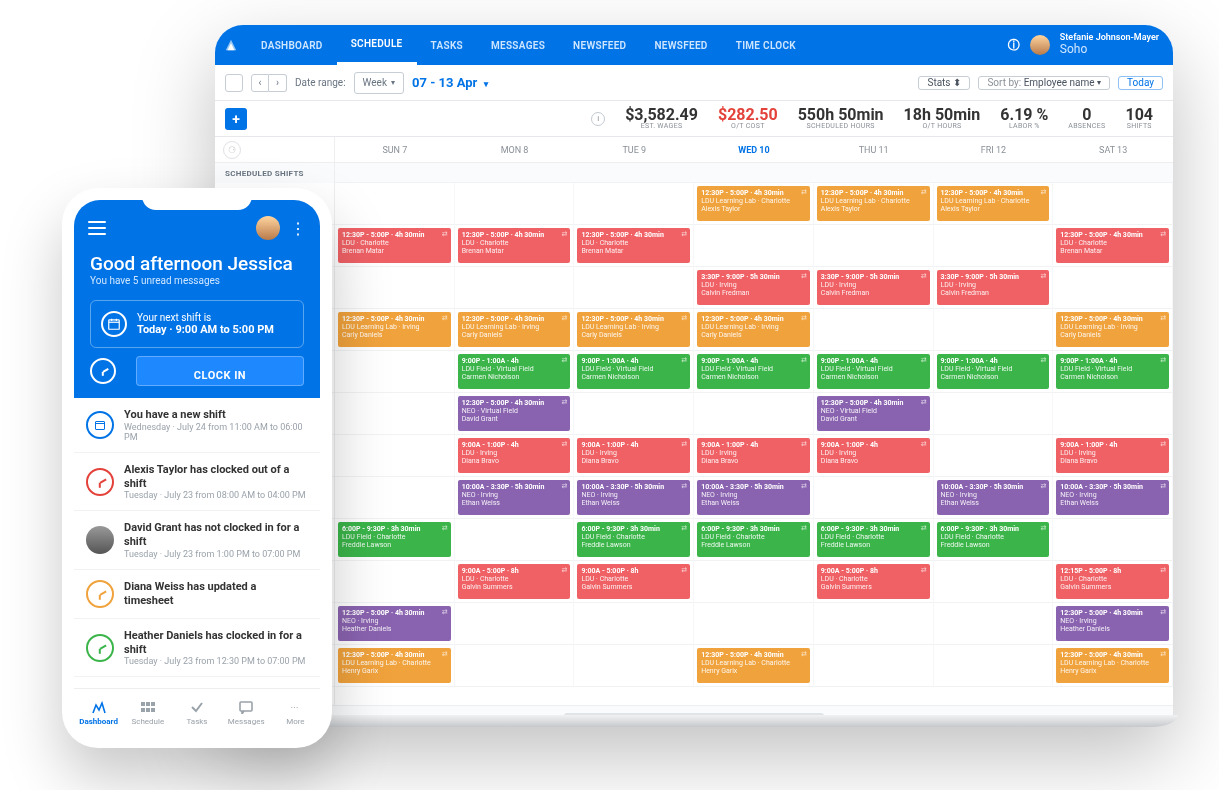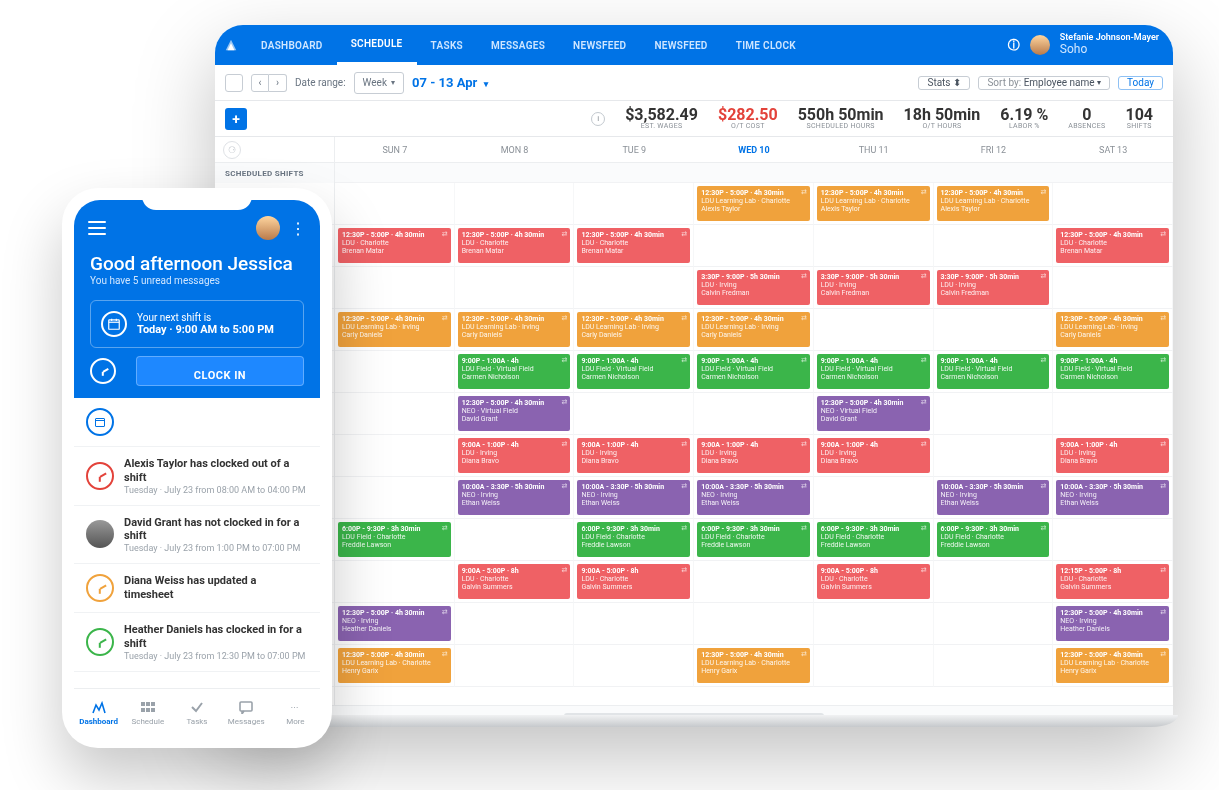--- a/index.html
+++ b/index.html
@@ -747,20 +747,24 @@
       </div>
     </div>
     <div class="feed" id="feed">
         <div class="item">
           <div class="ic blue">
             <svg width="12" height="12" viewBox="0 0 24 24" fill="none" stroke="#0073e6" stroke-width="2">
               <rect x="3" y="5" width="18" height="16" rx="1"></rect>
               <line x1="3" y1="9" x2="21" y2="9"></line>
             </svg>
           </div>
+          <div>
+            <div class="tx">You have a new shift</div>
+            <div class="sm">Wednesday · July 24 from 11:00 AM to 06:00 PM</div>
+          </div>
         </div>
         <div class="item">
           <div class="ic red clk"></div>
           <div>
             <div class="tx">Alexis Taylor has clocked out of a shift</div>
             <div class="sm">Tuesday · July 23 from 08:00 AM to 04:00 PM</div>
           </div>
         </div>
         <div class="item">
           <div class="ic img"></div>

